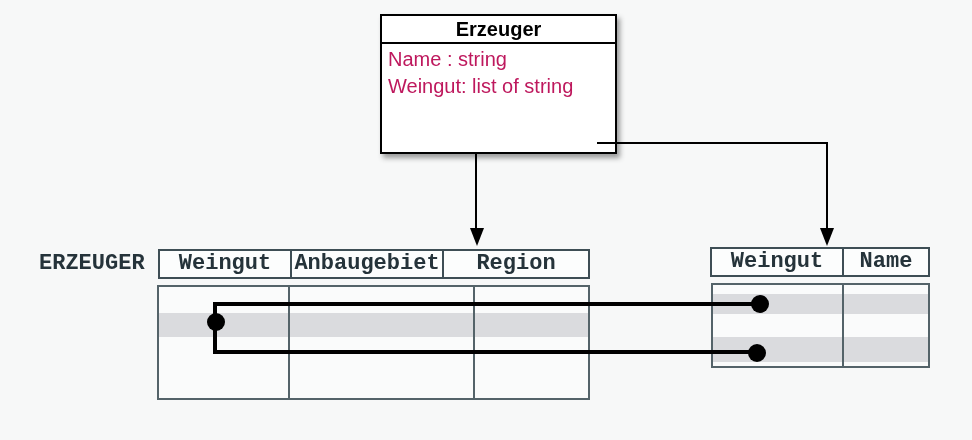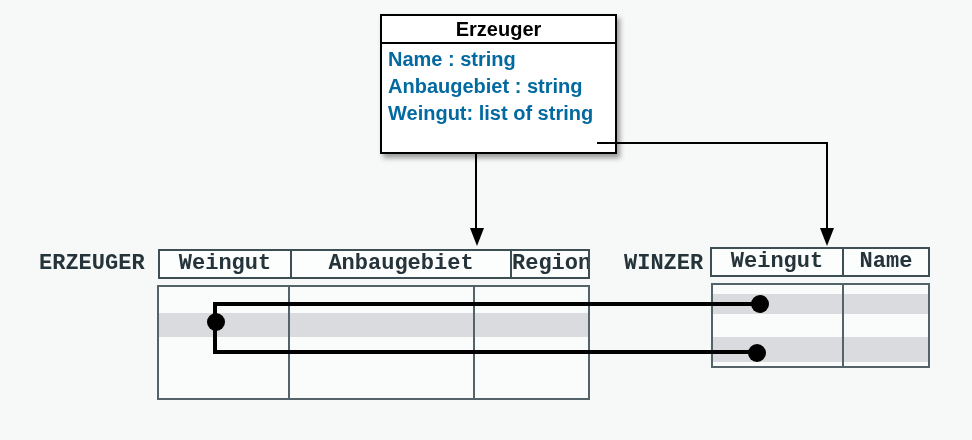--- a/index.html
+++ b/index.html
@@ -35,22 +35,21 @@
     font-size: 20px;
     color: #000000;
   }
   .class-box-attrs {
     padding: 2px 0 0 6px;
   }
   .class-attr {
     font-size: 20px;
     line-height: 27px;
     white-space: nowrap;
-    color: #0369a1;
-    font-weight: bold;
+    color: #be185d;
   }
   
   .arrow-line {
     position: absolute;
     background: #000000;
     z-index: 3;
   }
   .arrow-head-down {
     position: absolute;
     width: 0; height: 0;
@@ -125,47 +124,45 @@
 </style>
 </head>
 <body>
 
 <div id="stage">
 
   <div class="class-box">
     <div class="class-box-title">Erzeuger</div>
     <div class="class-box-attrs">
       <div class="class-attr">Name : string</div>
-      <div class="class-attr">Anbaugebiet : string</div>
       <div class="class-attr">Weingut: list of string</div>
     </div>
   </div>
 
   <div class="arrow-line" style="left:475px; top:153px; width:2px; height:75px;"></div>
   <div class="arrow-head-down" style="left:470px; top:228px;"></div>
 
   <div class="arrow-line" style="left:597px; top:142px; width:231px; height:2px;"></div>
   <div class="arrow-line" style="left:826px; top:142px; width:2px; height:86px;"></div>
   <div class="arrow-head-down" style="left:820px; top:228px;"></div>
 
   <div class="table-label" style="left:39px; top:251px;">ERZEUGER</div>
 
   <div class="table-header" style="left:158px; top:249px; width:432px; height:30px;">
     <div class="header-cell" style="width:130px;">Weingut</div>
-    <div class="header-cell" style="width:220px;">Anbaugebiet</div>
+    <div class="header-cell" style="width:152px;">Anbaugebiet</div>
     <div class="header-cell" style="flex:1;text-align:center;">Region</div>
   </div>
 
   <div class="table-body" style="left:157px; top:285px; width:433px; height:115px;">
     <div class="row-shade" style="top:26px; height:24px;"></div>
     <div class="col-divider" style="left:129px;"></div>
     <div class="col-divider" style="left:314px;"></div>
   </div>
 
-  <div class="table-label" style="left:624px; top:251px;">WINZER</div>
 
   <div class="table-header" style="left:710px; top:247px; width:220px; height:30px;">
     <div class="header-cell" style="width:130px;">Weingut</div>
     <div class="header-cell" style="flex:1;">Name</div>
   </div>
 
   <div class="table-body" style="left:711px; top:283px; width:219px; height:85px;">
     <div class="row-shade" style="top:9px; height:20px;"></div>
     <div class="row-shade" style="top:52px; height:25px;"></div>
     <div class="col-divider" style="left:129px;"></div>

